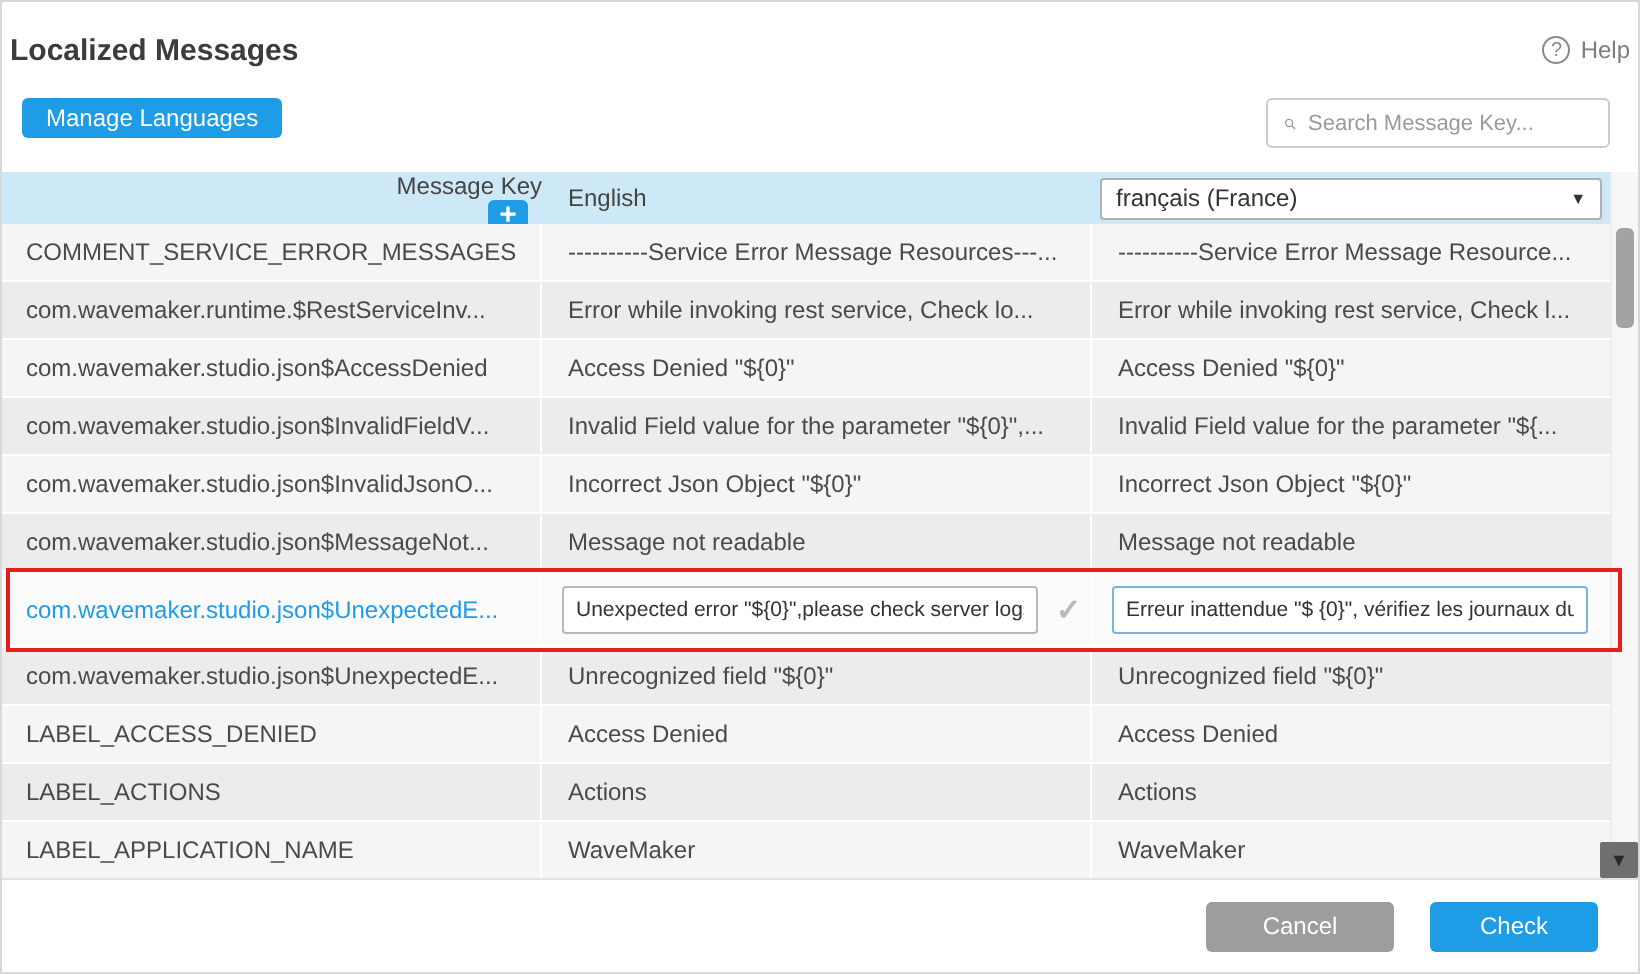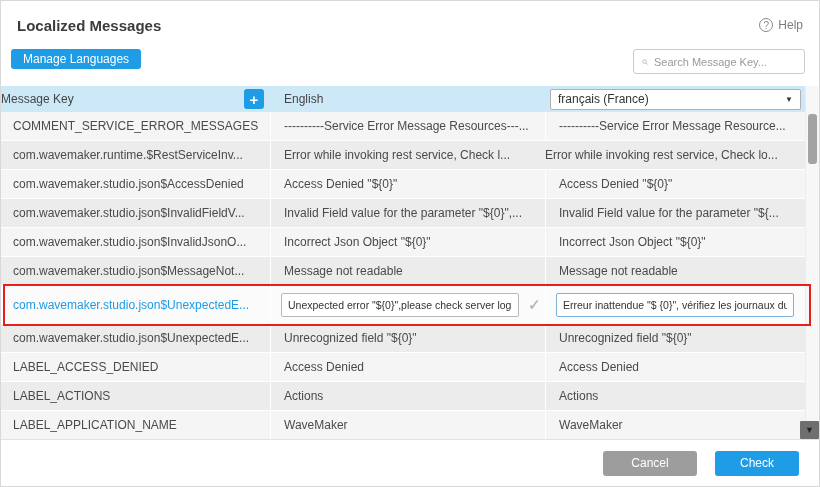--- a/index.html
+++ b/index.html
@@ -12,21 +12,21 @@
     background: #fff;
     border: 1px solid #d8d8d8;
     overflow: hidden;
     color: #444;
   }
 
   
   .hdr {
     position: absolute; top:0; left:0; right:0; height:49px;
     display:flex; align-items:center; justify-content:space-between;
-    padding: 0 16px;
+    padding: 0 4px;
     border-bottom: 1px solid #e8e8e8;
   }
   .hdr h1 { font-size: 15px; font-weight: bold; color:#3c3c3c; }
   .help { display:flex; align-items:center; gap:5px; color:#7d7d7d; font-size:12px; cursor:pointer; }
   .help-icon {
     width:14px; height:14px; border:1px solid #8a8a8a; border-radius:50%;
     display:inline-flex; align-items:center; justify-content:center;
     font-size:10px; color:#8a8a8a;
   }
 
@@ -50,21 +50,21 @@
     font-family:"Liberation Sans",sans-serif; background:transparent;
   }
   .search-box input::placeholder { color:#9a9a9a; }
 
   
   .thead {
     position:absolute; top:85px; left:0; width:806px; height:26px;
     background: var(--header-bg, #cde9f8);
     display:flex; align-items:center; font-size:12px; color:#444;
   }
-  .col-key { width:270px; display:flex; align-items:center; height:100%; }
+  .col-key { width:270px; display:flex; align-items:flex-end; padding-left:10px; height:100%;flex-direction:column; }
   .col-en  { width:275px; padding-left:13px; height:100%; display:flex; align-items:center; }
   .col-fr  { flex:1; height:100%; display:flex; align-items:center; }
   .add-btn {
     margin-left:auto; margin-right:7px; width:20px; height:20px;
     border-radius:3px; font-size:15px; font-weight:bold; line-height:1;
   }
   .lang-select {
     flex:1; margin:0 6px 0 4px; height:21px; background:#fff;
     border:1px solid #b0b0b0; border-radius:2px;
     display:flex; align-items:center; justify-content:space-between;
@@ -169,22 +169,22 @@
   <div class="tbody">
 
     <div class="row">
       <div class="cell key">COMMENT_SERVICE_ERROR_MESSAGES</div>
       <div class="cell en">----------Service Error Message Resources---...</div>
       <div class="cell fr">----------Service Error Message Resource...</div>
     </div>
 
     <div class="row">
       <div class="cell key">com.wavemaker.runtime.$RestServiceInv...</div>
+      <div class="cell en">Error while invoking rest service, Check lo...</div>
       <div class="cell fr">Error while invoking rest service, Check l...</div>
-      <div class="cell en">Error while invoking rest service, Check lo...</div>
     </div>
 
     <div class="row">
       <div class="cell key">com.wavemaker.studio.json$AccessDenied</div>
       <div class="cell en">Access Denied "${0}"</div>
       <div class="cell fr">Access Denied "${0}"</div>
     </div>
 
     <div class="row">
       <div class="cell key">com.wavemaker.studio.json$InvalidFieldV...</div>

